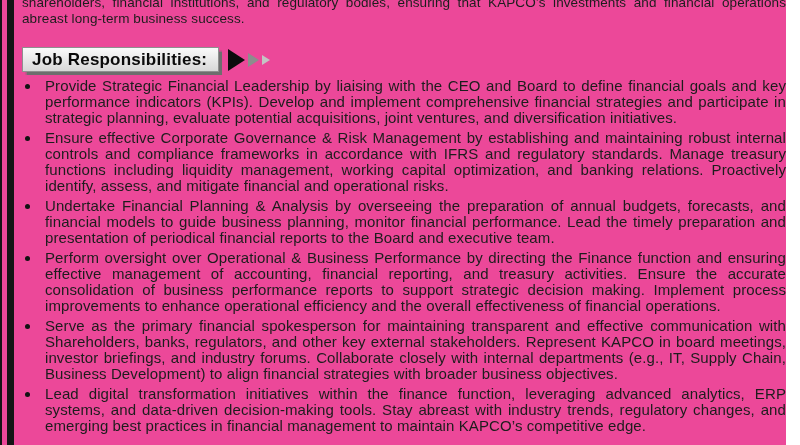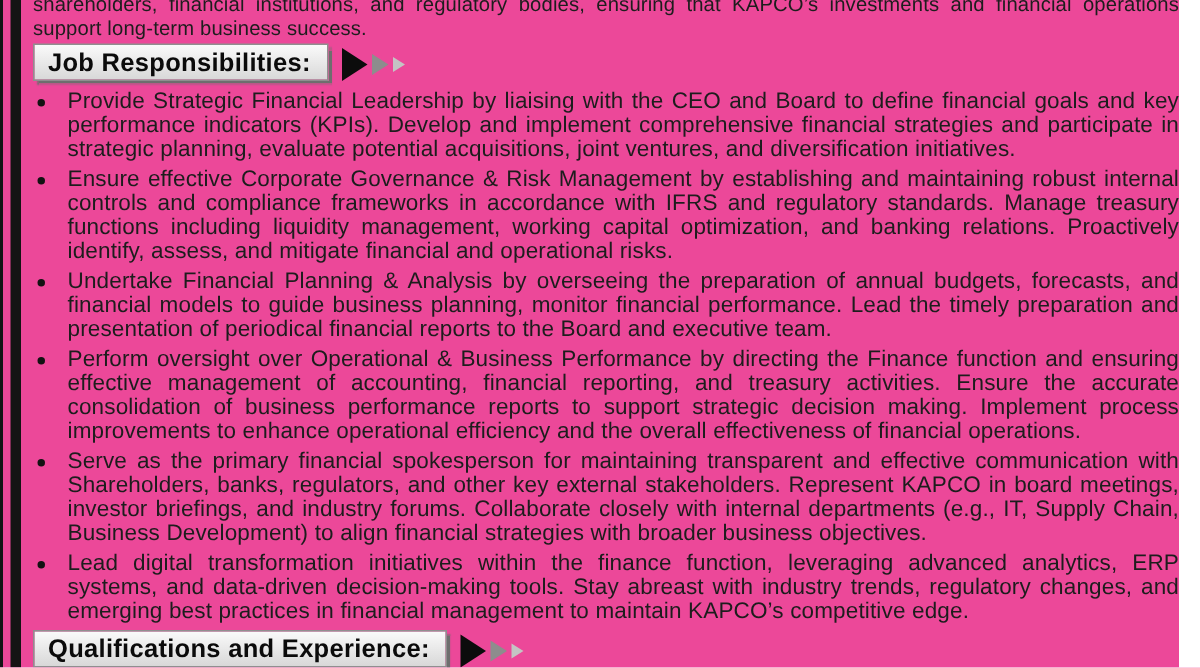--- a/index.html
+++ b/index.html
@@ -25,21 +25,21 @@
   .left-bar{position:absolute;left:7px;top:0;bottom:0;width:7px;background:var(--border);}
   .right-bar{position:absolute;left:789px;top:0;bottom:0;width:4px;background:var(--border);}
   .content{position:absolute;left:22px;top:0;width:764px;}
   .intro{margin-top:-5px;}
   .intro-line{
     font-size:13.5px;line-height:16px;letter-spacing:0.1px;
     text-align:justify;white-space:nowrap;
   }
   .intro-line.stretch{white-space:normal;text-align:justify;text-align-last:justify;}
   .section-header{
-    display:flex;align-items:flex-end;margin-top:2px;height:25px;
+    display:flex;align-items:center;margin-top:20px;height:25px;
   }
   .header-box{
     display:inline-block;
     padding:3px 11px 3px 9px;
     background:linear-gradient(180deg,var(--header-box-bg-top) 0%,var(--header-box-bg-bottom) 100%);
     border:1px solid #8f8f8f;
     box-shadow:2.5px 2.5px 1px var(--header-shadow);
     font-weight:bold;font-size:17px;line-height:17px;
     color:#0b0b0b;letter-spacing:0.2px;
   }
@@ -68,21 +68,21 @@
 
 <div class="page">
   <div class="edge-line"></div>
   <div class="left-bar"></div>
   <div class="right-bar"></div>
 
   <div class="content">
 
     <div class="intro">
       <div class="intro-line stretch">shareholders, financial institutions, and regulatory bodies, ensuring that KAPCO’s investments and financial operations</div>
-      <div class="intro-line">support long-term business success.</div>
+      <div class="intro-line">abreast long-term business success.</div>
     </div>
 
     <div class="section-header">
       <span class="header-box">Job Responsibilities:</span>
       <span class="arrows">
         <span class="arrow arrow-lg"></span>
         <span class="arrow arrow-md"></span>
         <span class="arrow arrow-sm"></span>
       </span>
     </div>

